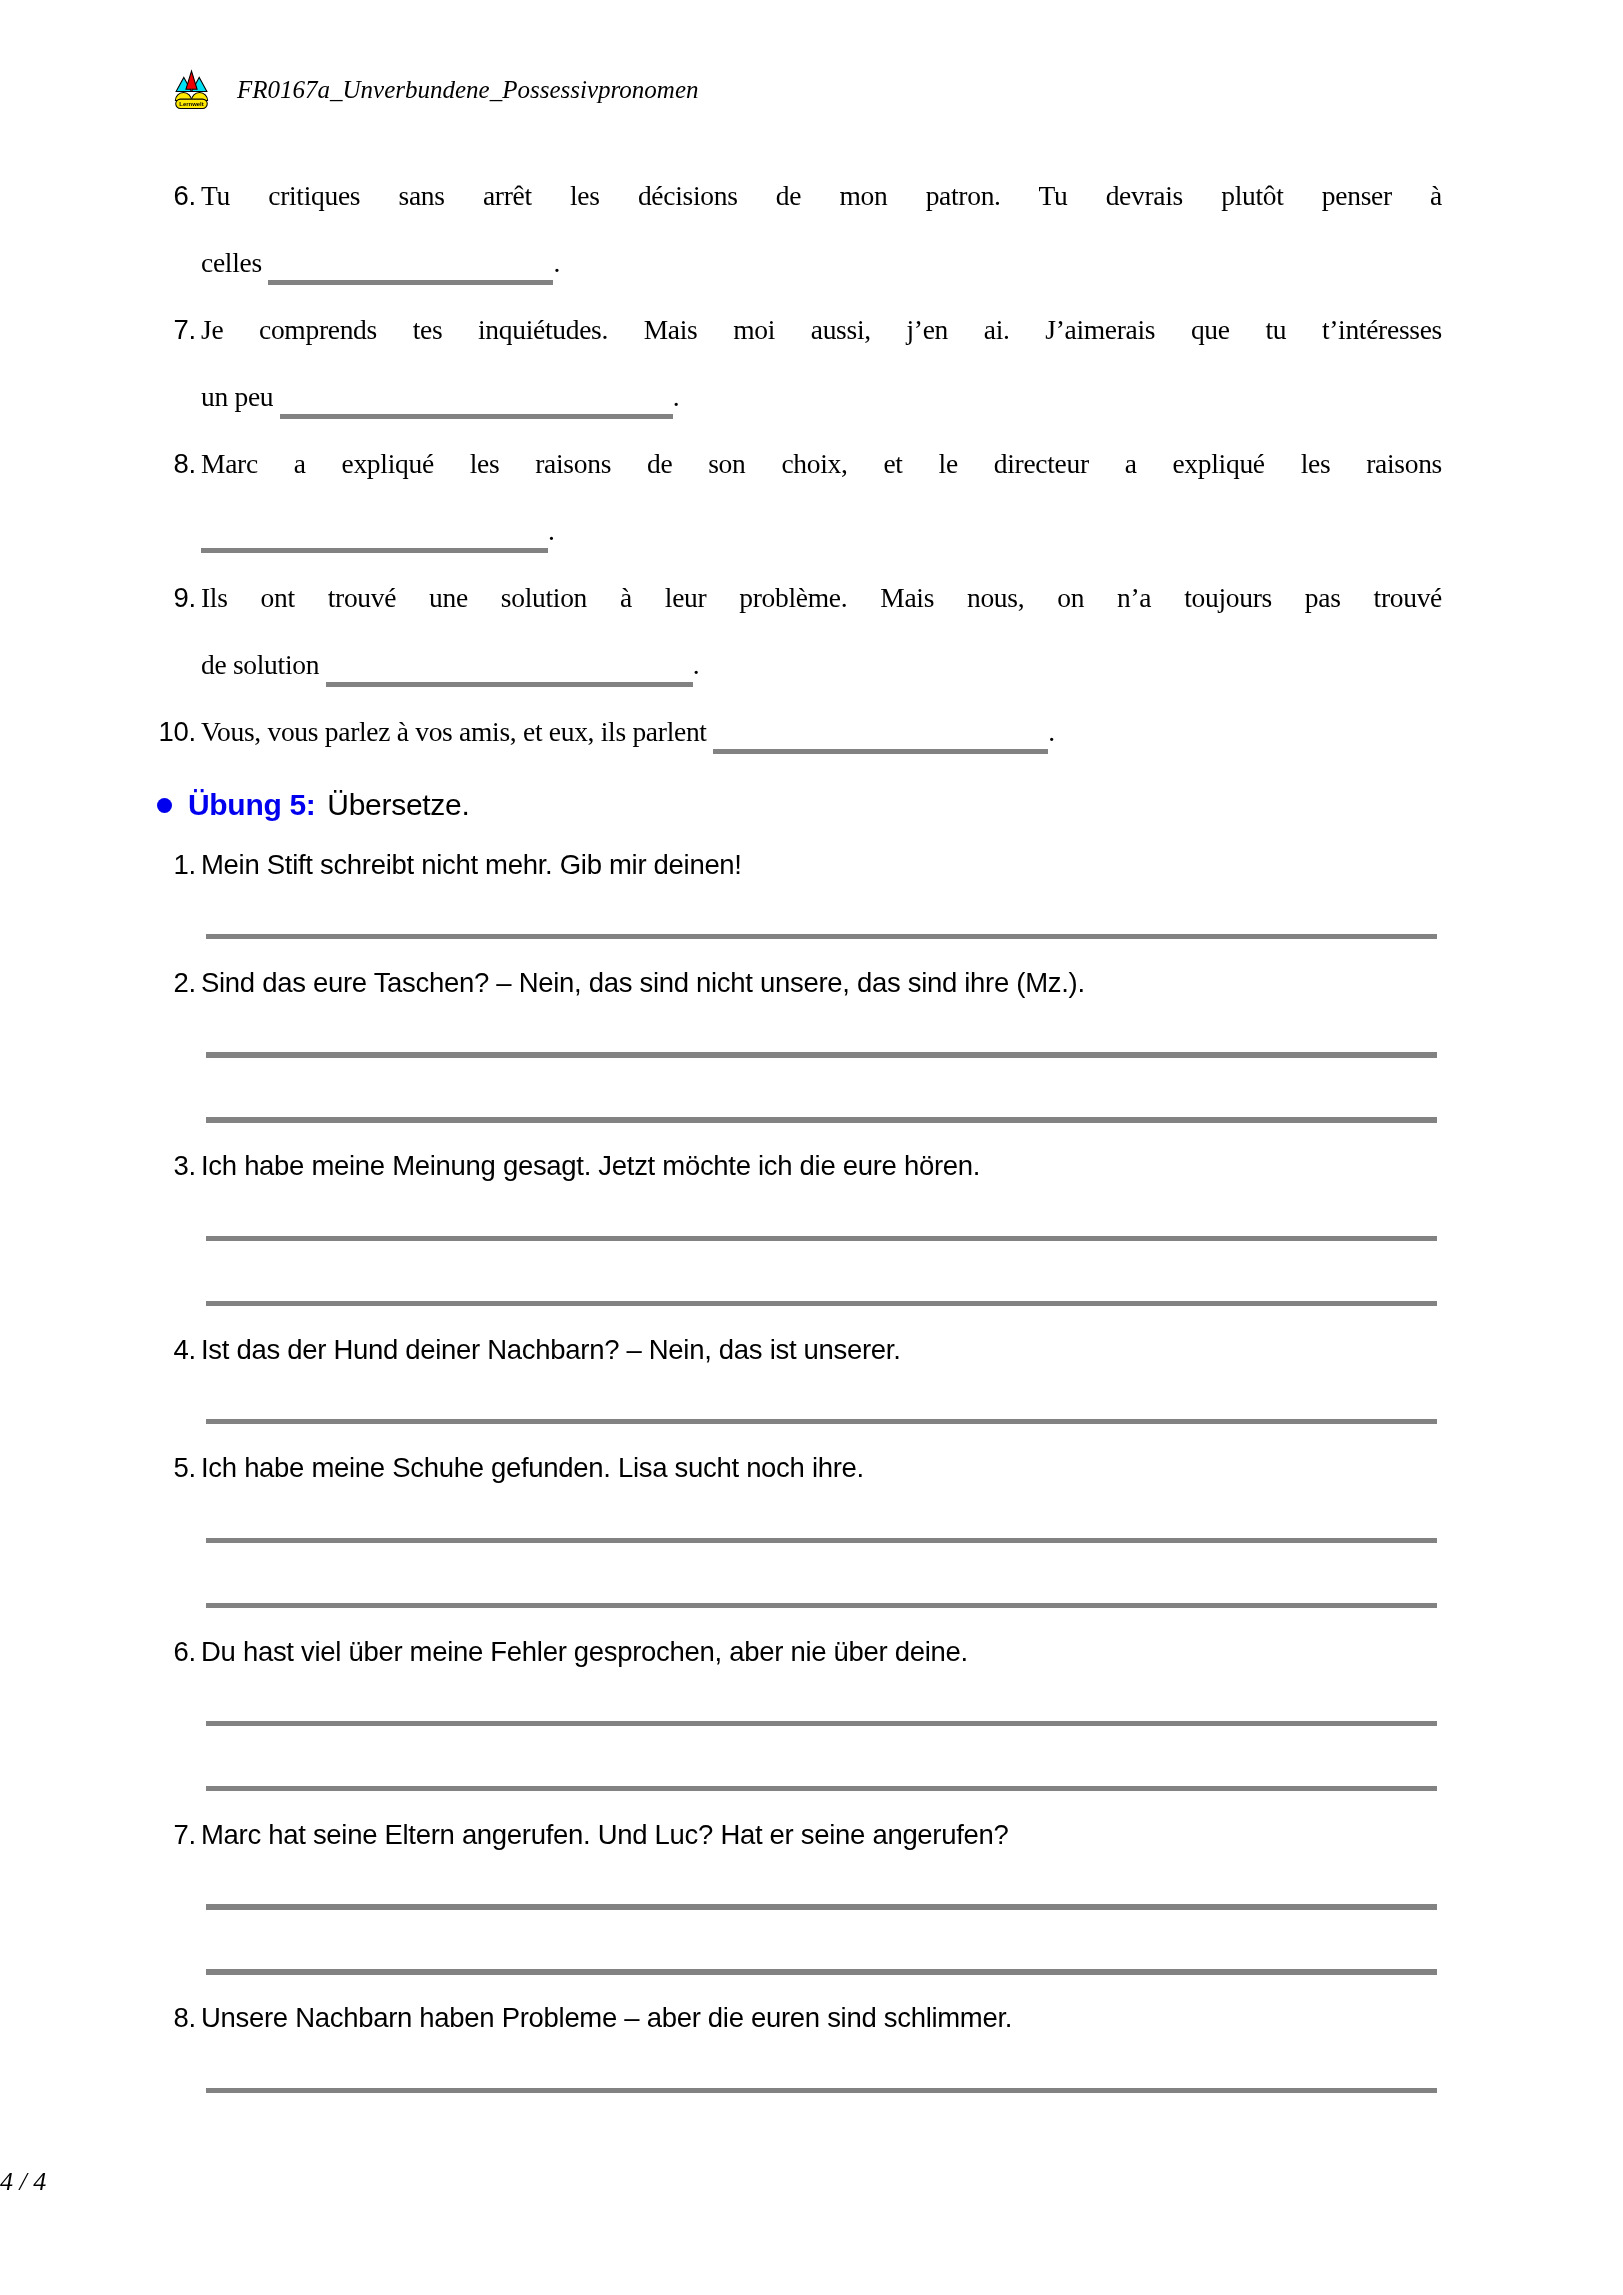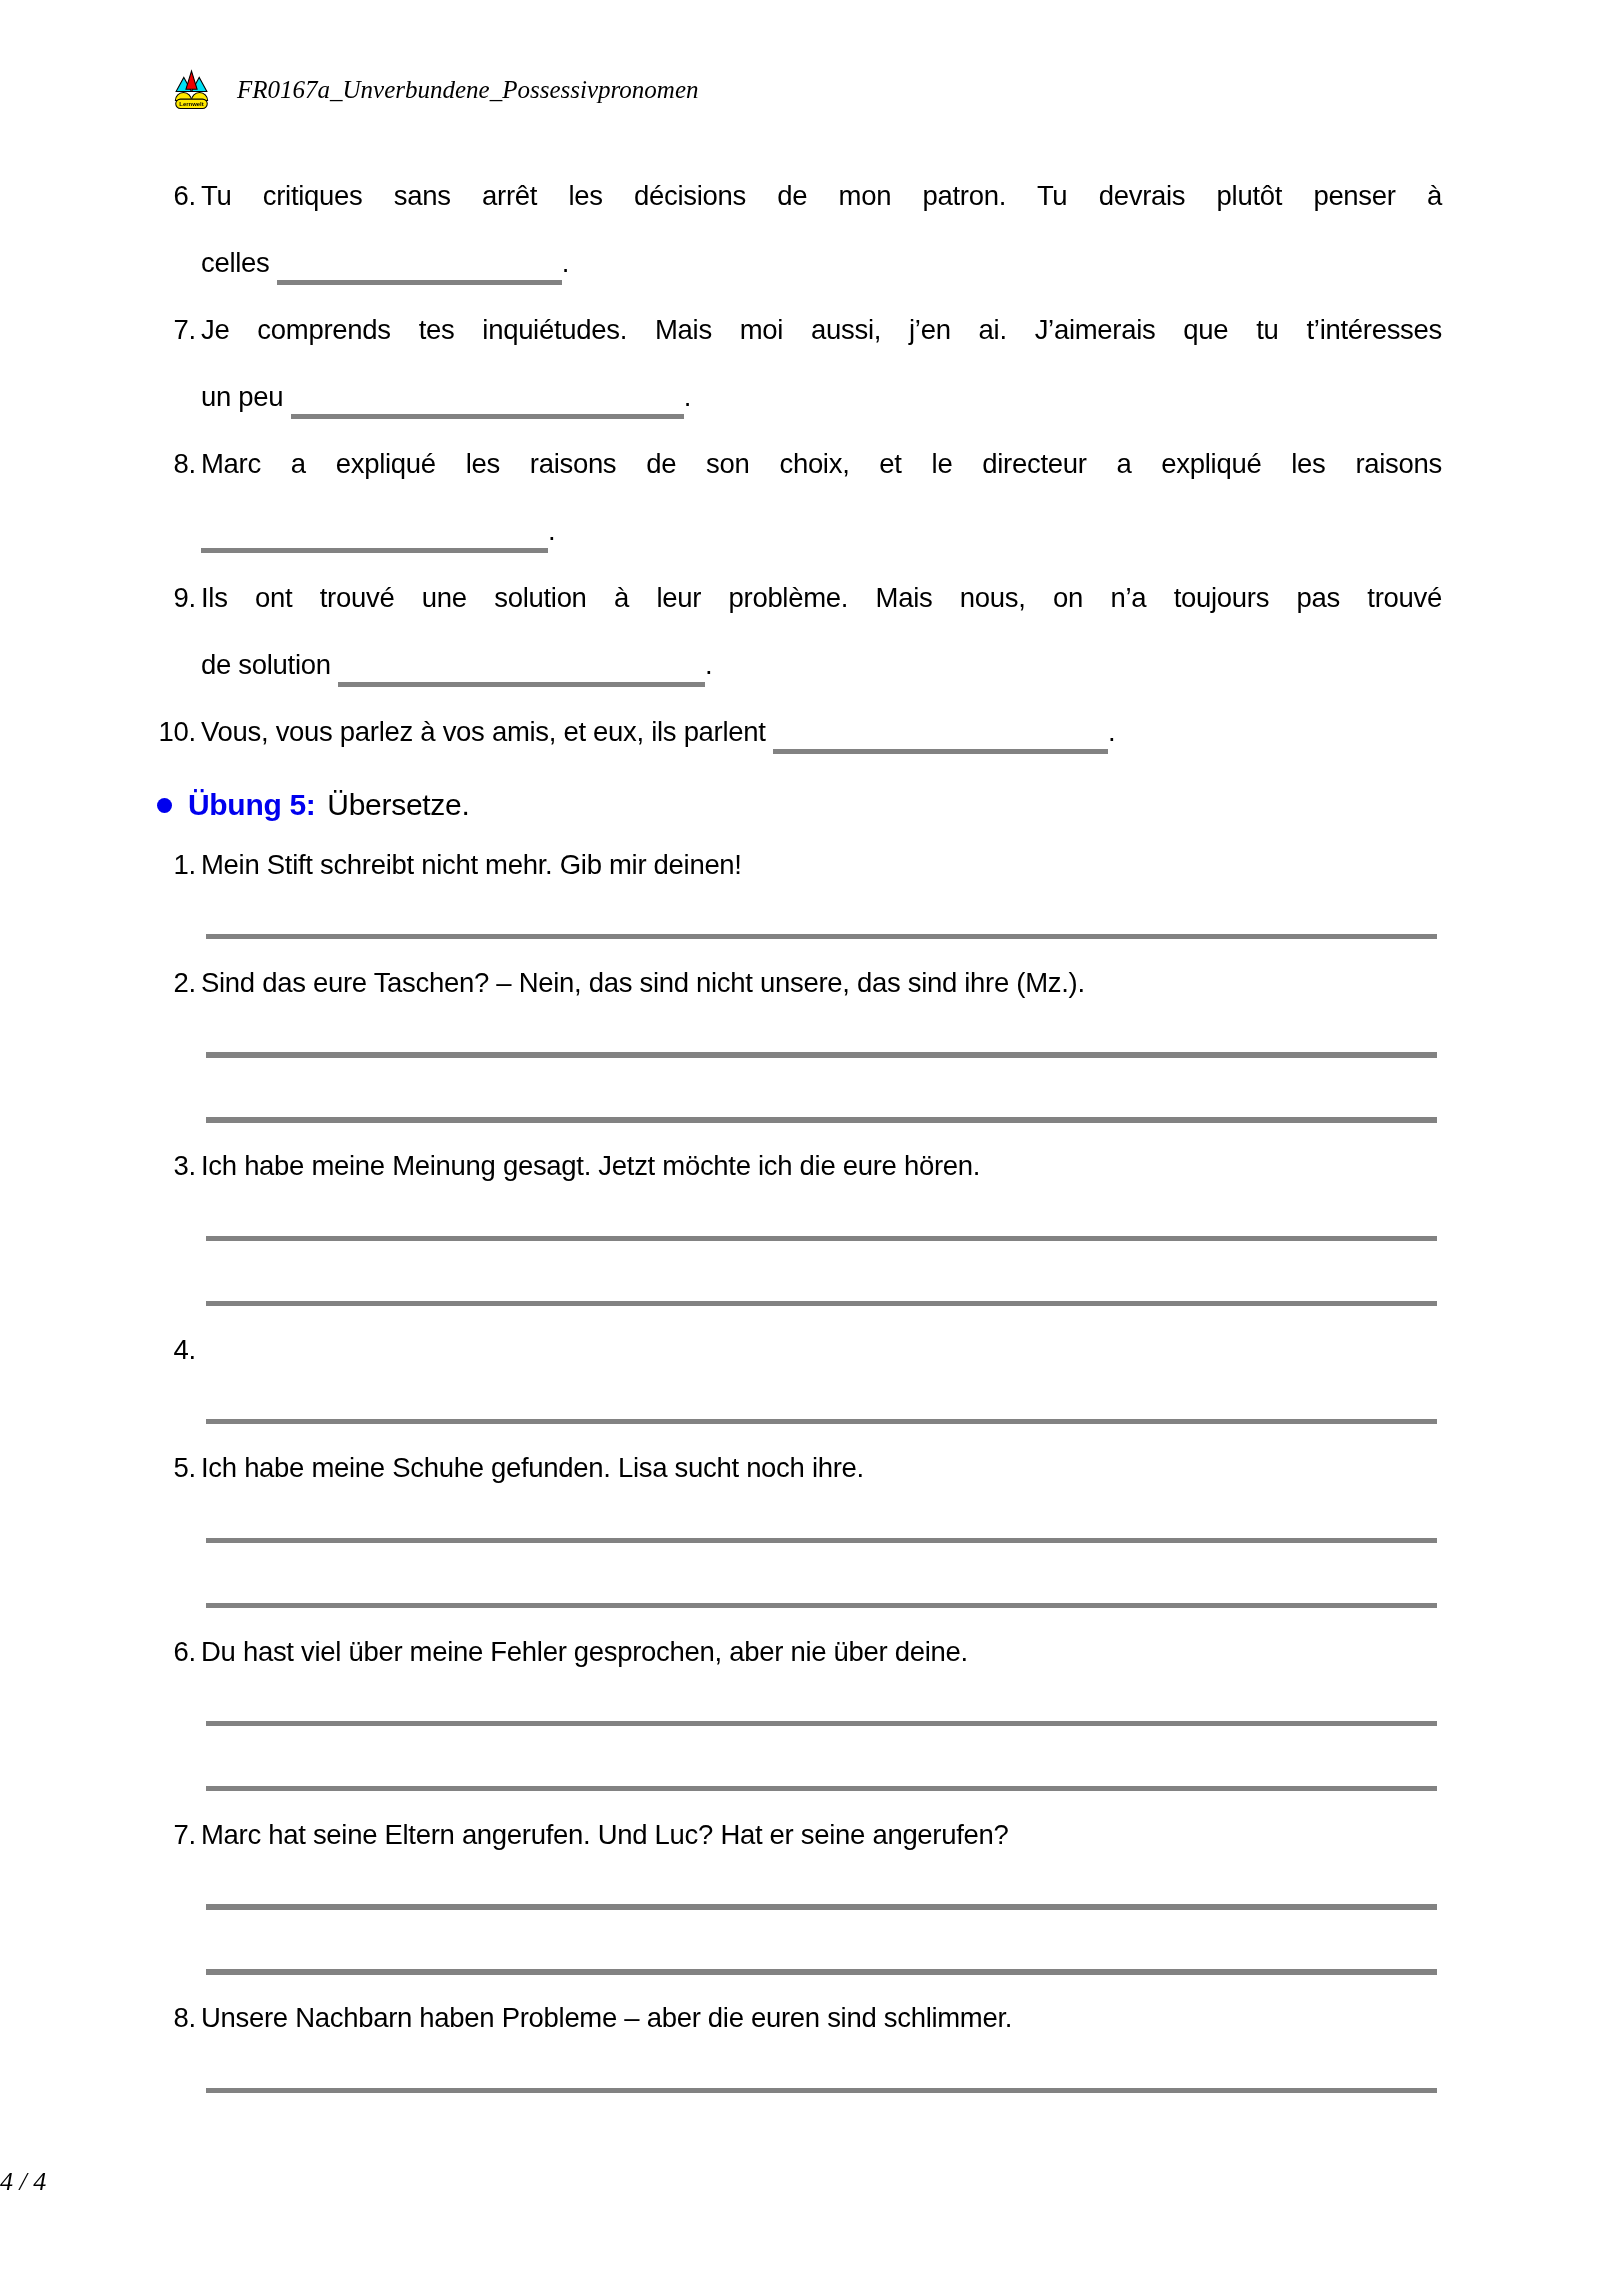--- a/index.html
+++ b/index.html
@@ -42,20 +42,21 @@
   }
 
   
   .fr-item{display:flex;}
   .fr-item .num{line-height:67px;}
   .fr-text{width:1241px;}
   .fr-line{
     height:67px;line-height:67px;
     font-size:27.5px;letter-spacing:-0.3px;
     white-space:nowrap;
+    font-family:Liberation Serif, serif;
   }
   .fr-line.just{
     white-space:normal;
     text-align:justify;
     text-align-last:justify;
   }
   .blank{
     display:inline-block;
     border-bottom:5.2px solid var(--line-gray);
     vertical-align:-13px;
@@ -190,20 +191,21 @@
         <div class="num">3.</div>
         <div class="de-text">Ich habe meine Meinung gesagt. Jetzt möchte ich die eure hören.</div>
       </div>
       <div class="ans first"></div>
       <div class="ans"></div>
     </div>
 
     <div class="de-item">
       <div class="de-row">
         <div class="num">4.</div>
+        <div class="de-text">Ist das der Hund deiner Nachbarn? – Nein, das ist unserer.</div>
       </div>
       <div class="ans first"></div>
     </div>
 
     <div class="de-item">
       <div class="de-row">
         <div class="num">5.</div>
         <div class="de-text">Ich habe meine Schuhe gefunden. Lisa sucht noch ihre.</div>
       </div>
       <div class="ans first"></div>

